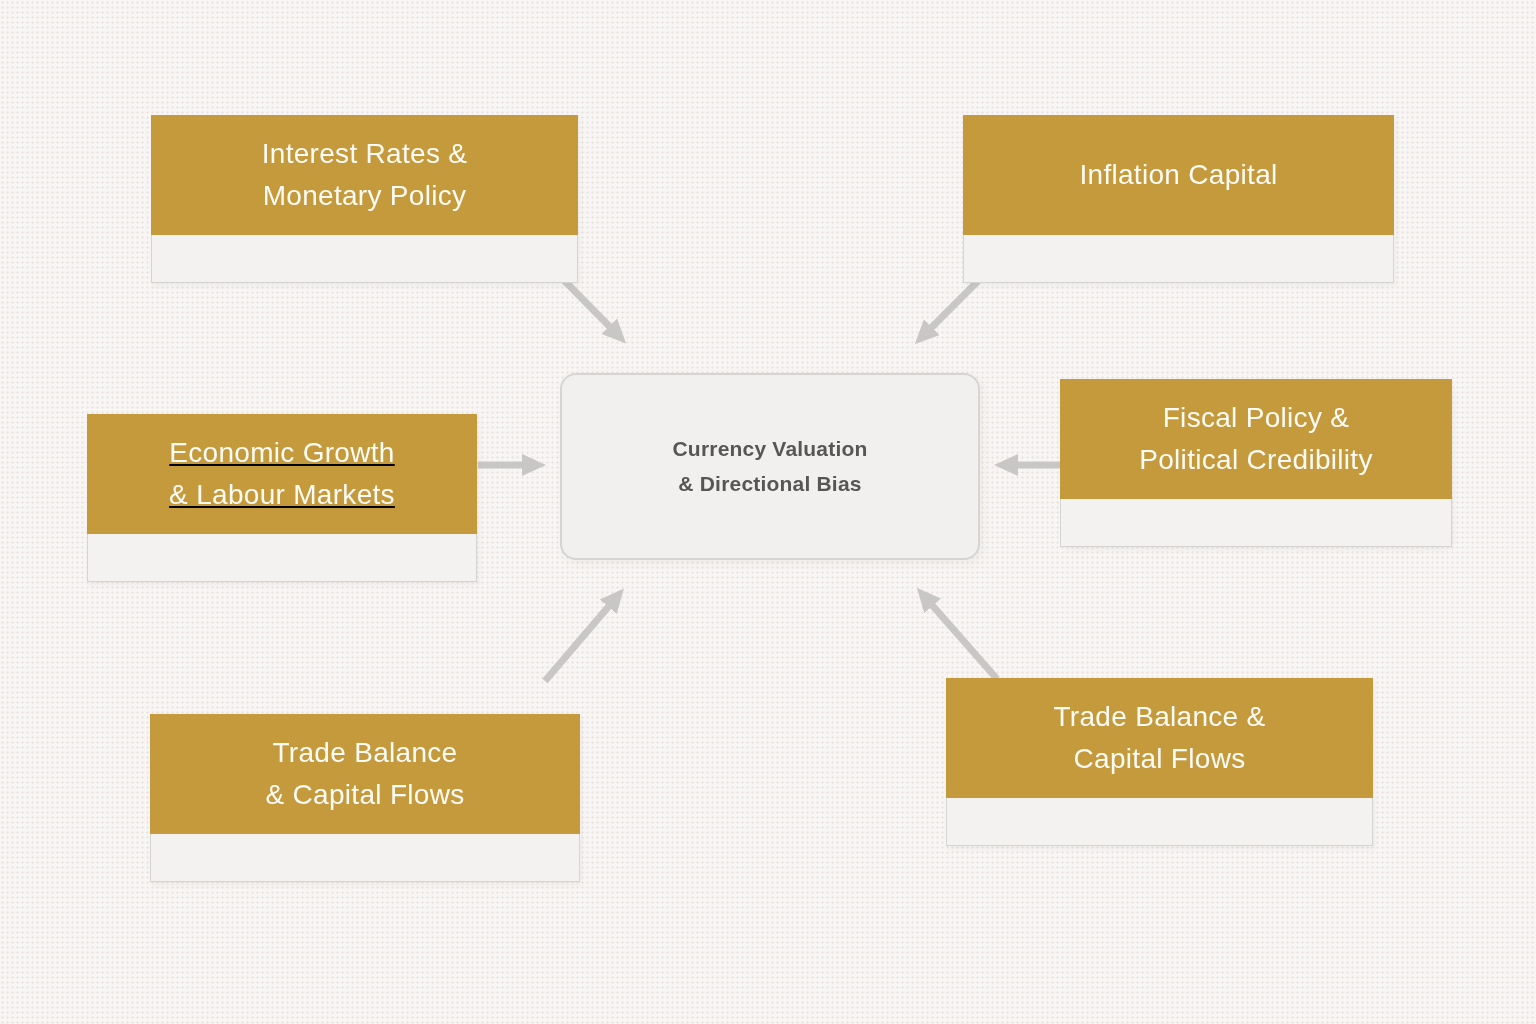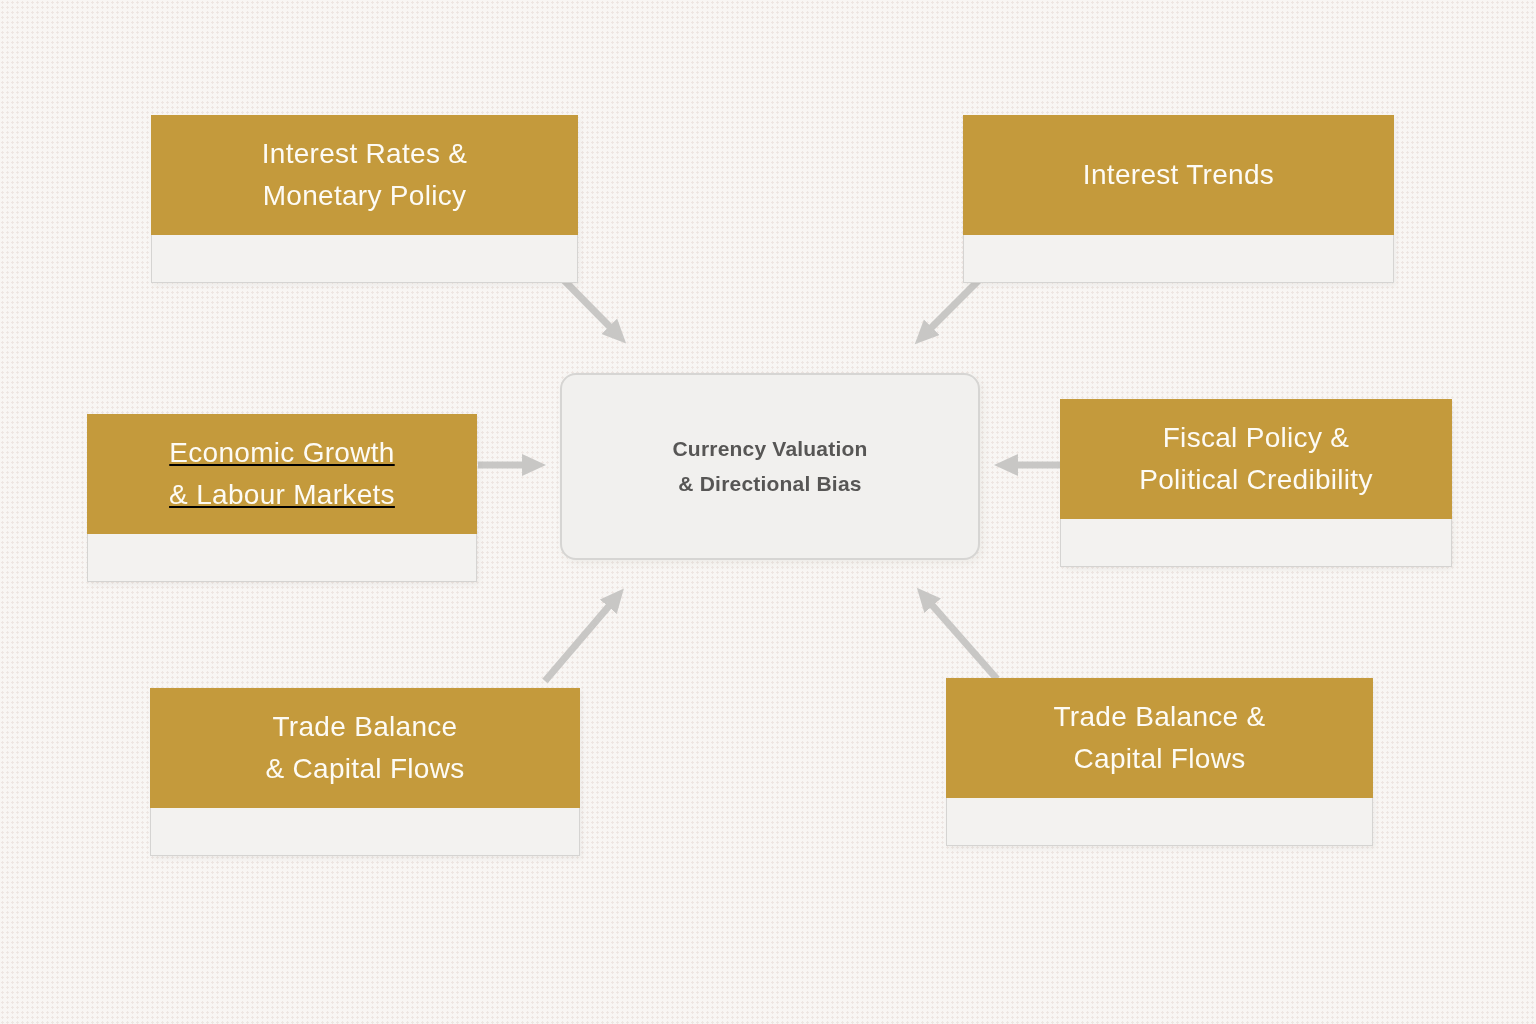--- a/index.html
+++ b/index.html
@@ -54,22 +54,22 @@
     height: 48px;
     box-sizing: border-box;
     background: var(--node-strip-fill, #f3f2f0);
     border: 1px solid var(--node-strip-border, #d5d4d2);
     border-top: none;
   }
 
   .pos-top-left     { left: 151px;  top: 115px; width: 427px; }
   .pos-top-right    { left: 963px;  top: 115px; width: 431px; }
   .pos-middle-left  { left: 87px;   top: 414px; width: 390px; text-decoration: underline; }
-  .pos-middle-right { left: 1060px; top: 399px; width: 392px; border-radius: 8px; }
-  .pos-bottom-left  { left: 150px;  top: 688px; width: 430px; }
+  .pos-middle-right { left: 1060px; top: 379px; width: 392px; border-radius: 8px; }
+  .pos-bottom-left  { left: 150px;  top: 714px; width: 430px; }
   .pos-bottom-right { left: 946px;  top: 678px; width: 427px; }
 
   .center-node {
     position: absolute;
     left: 560px; top: 373px;
     width: 420px; height: 187px;
     box-sizing: border-box;
     background: var(--center-fill, #f1f0ee);
     border: 2px solid var(--center-border, #d6d5d3);
     border-radius: 16px;
@@ -110,21 +110,21 @@
   <div class="node pos-top-left">
     <div class="node-panel">
       <div class="node-label">Interest Rates &amp;
 Monetary Policy</div>
     </div>
     <div class="node-strip"></div>
   </div>
 
   <div class="node pos-top-right">
     <div class="node-panel">
-      <div class="node-label">Interest Trends</div>
+      <div class="node-label">Inflation Capital</div>
     </div>
     <div class="node-strip"></div>
   </div>
 
   <div class="node pos-middle-left">
     <div class="node-panel">
       <div class="node-label">Economic Growth
 &amp; Labour Markets</div>
     </div>
     <div class="node-strip"></div>

